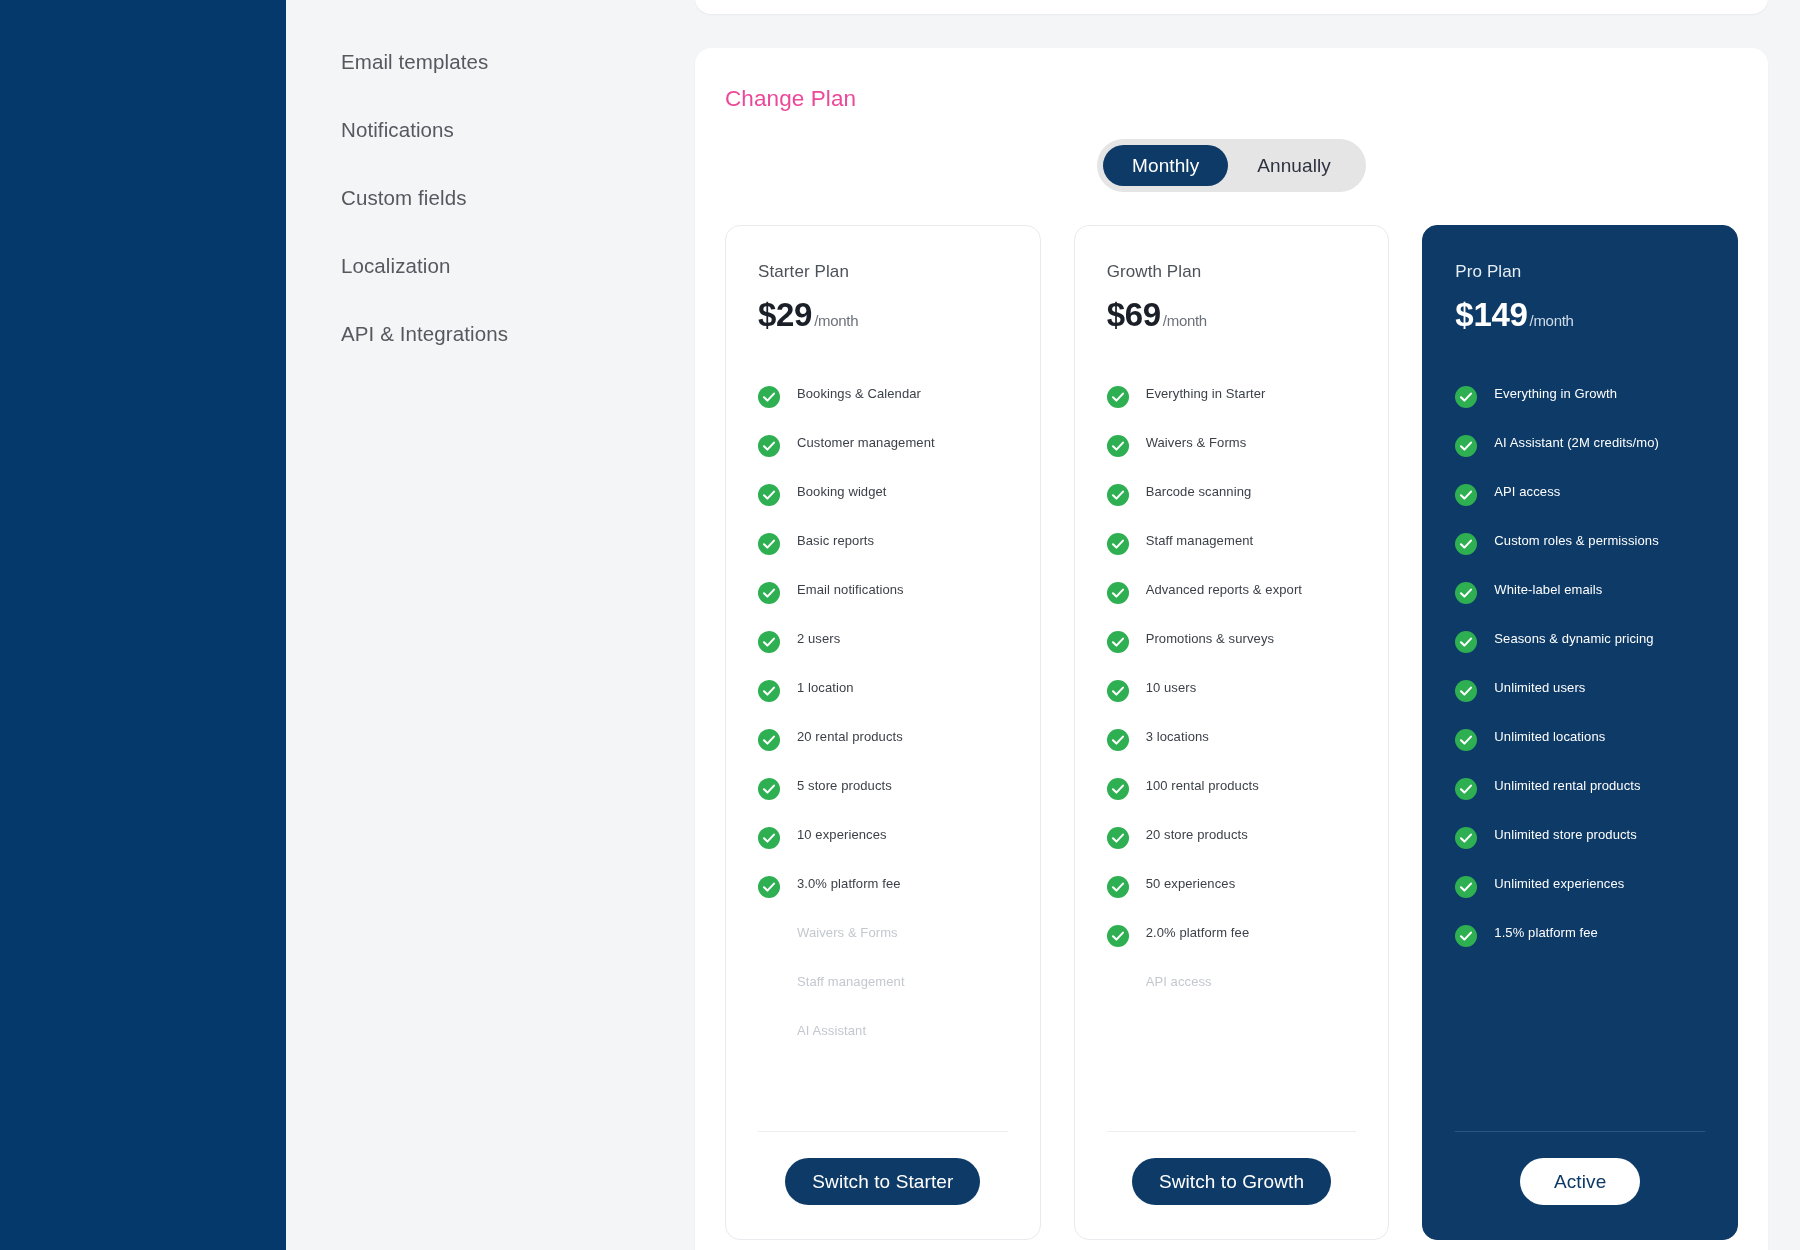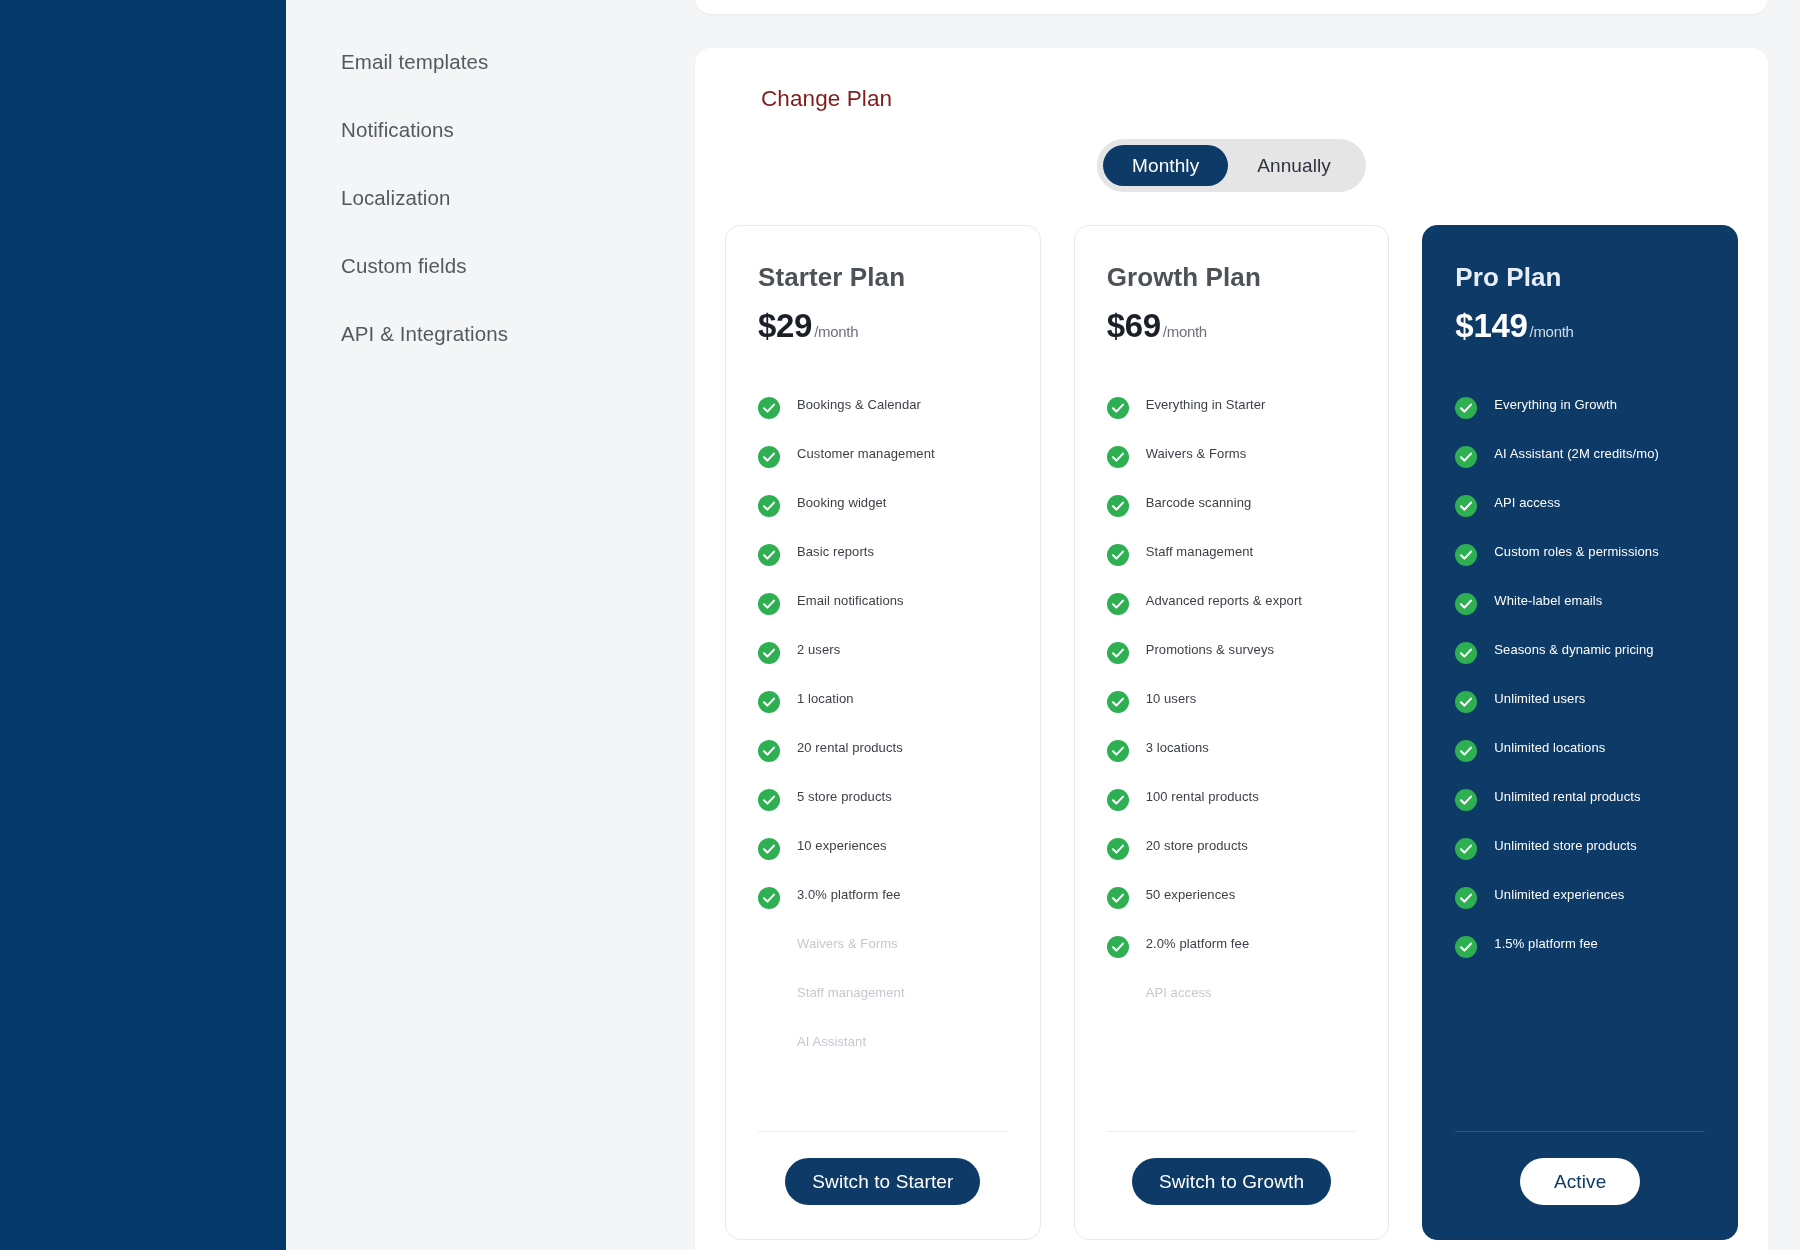--- a/index.html
+++ b/index.html
@@ -53,24 +53,23 @@
   .panel {
     position: absolute;
     left: 32px; right: 32px; top: 48px; bottom: -30px;
     background: #ffffff;
     border-radius: 16px;
     box-shadow: 0 1px 2px rgba(16,24,40,.05);
     padding: 38px 30px 0 30px;
   }
   .panel-title {
     font-size: 22.5px;
-    color: #7f1d1d;
+    color: #ec4899;
     font-weight: 400;
     letter-spacing: .1px;
-    margin-left: 36px;
   }
 
   
   .toggle-row { display: flex; justify-content: center; margin-top: 27px; }
   .toggle {
     display: inline-flex;
     background: #e5e5e5;
     border-radius: 999px;
     padding: 6px;
   }
@@ -103,24 +102,23 @@
     padding: 36px 32px 30px 32px;
     display: flex;
     flex-direction: column;
     min-height: 1015px;
   }
   .plan.featured {
     background: #0d3a66;
     border-color: #0d3a66;
   }
   .plan-name {
-    font-size: 26px;
+    font-size: 17px;
     color: #4d5259;
     letter-spacing: .1px;
-    font-weight: bold;
   }
   .plan.featured .plan-name { color: #e6edf5; }
   .plan-price {
     margin-top: 14px;
     font-size: 33px;
     font-weight: 700;
     color: #1b1f27;
     letter-spacing: -.3px;
     display: flex;
     align-items: baseline;
@@ -202,24 +200,24 @@
 
   <div class="sub-sidebar">
     <div id="sidebar-items">
         <div class="sub-item">
           <span>Email templates</span>
         </div>
         <div class="sub-item">
           <span>Notifications</span>
         </div>
         <div class="sub-item">
+          <span>Custom fields</span>
+        </div>
+        <div class="sub-item">
           <span>Localization</span>
-        </div>
-        <div class="sub-item">
-          <span>Custom fields</span>
         </div>
         <div class="sub-item">
           <span>API &amp; Integrations</span>
         </div>
       </div>
   </div>
 
   <div class="main">
     <div class="card-stub"></div>
 

